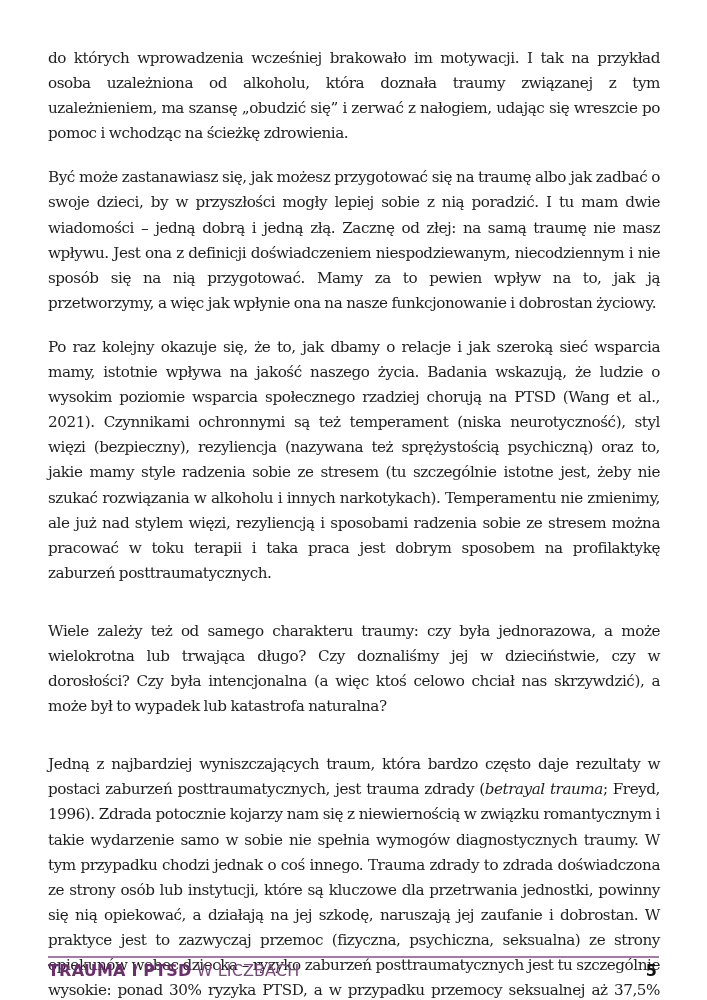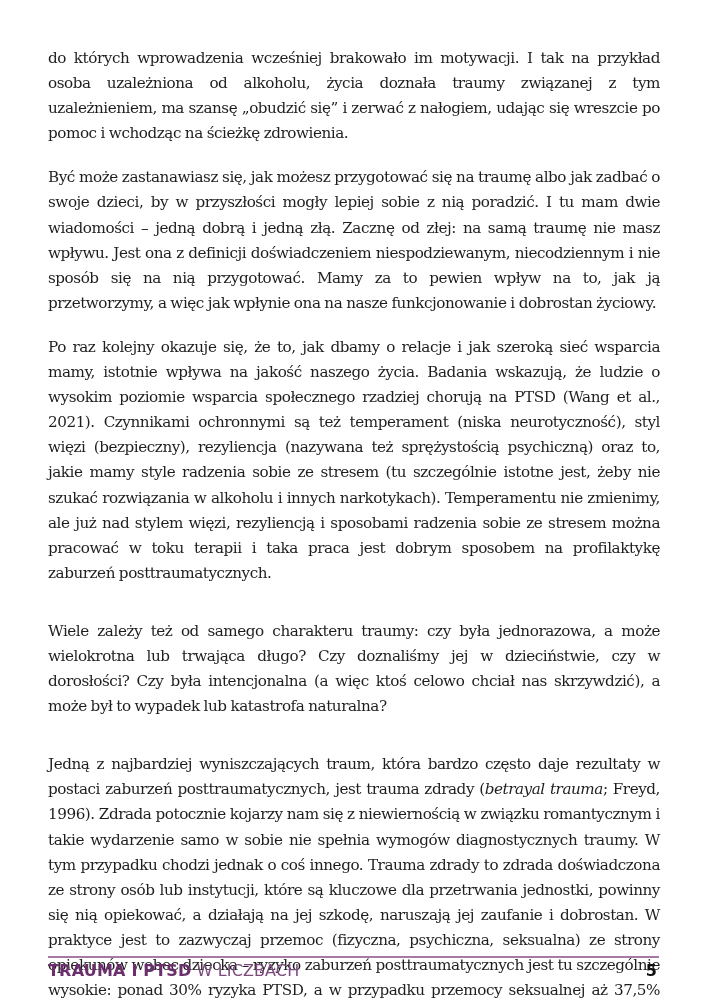--- a/index.html
+++ b/index.html
@@ -50,21 +50,21 @@
     right: 2px;
     top: 0;
     font-weight: bold;
     color: #111111;
   }
 </style>
 </head>
 <body>
 
 <div class="content">
-  <p>do których wprowadzenia wcześniej brakowało im motywacji. I tak na przykład osoba uzależniona od alkoholu, życia doznała traumy związanej z tym uzależnieniem, ma szansę „obudzić się” i zerwać z nałogiem, udając się wreszcie po pomoc i wchodząc na ścieżkę zdrowienia.</p>
+  <p>do których wprowadzenia wcześniej brakowało im motywacji. I tak na przykład osoba uzależniona od alkoholu, która doznała traumy związanej z tym uzależnieniem, ma szansę „obudzić się” i zerwać z nałogiem, udając się wreszcie po pomoc i wchodząc na ścieżkę zdrowienia.</p>
   <p>Być może zastanawiasz się, jak możesz przygotować się na traumę albo jak zadbać o swoje dzieci, by w przyszłości mogły lepiej sobie z nią poradzić. I tu mam dwie wiadomości – jedną dobrą i jedną złą. Zacznę od złej: na samą traumę nie masz wpływu. Jest ona z definicji doświadczeniem niespodziewanym, niecodziennym i nie sposób się na nią przygotować. Mamy za to pewien wpływ na to, jak ją przetworzymy, a więc jak wpłynie ona na nasze funkcjonowanie i dobrostan życiowy.</p>
   <p>Po raz kolejny okazuje się, że to, jak dbamy o relacje i jak szeroką sieć wsparcia mamy, istotnie wpływa na jakość naszego życia. Badania wskazują, że ludzie o wysokim poziomie wsparcia społecznego rzadziej chorują na PTSD (Wang et al., 2021). Czynnikami ochronnymi są też temperament (niska neurotyczność), styl więzi (bezpieczny), rezyliencja (nazywana też sprężystością psychiczną) oraz to, jakie mamy style radzenia sobie ze stresem (tu szczególnie istotne jest, żeby nie szukać rozwiązania w alkoholu i innych narkotykach). Temperamentu nie zmienimy, ale już nad stylem więzi, rezyliencją i sposobami radzenia sobie ze stresem można pracować w toku terapii i taka praca jest dobrym sposobem na profilaktykę zaburzeń posttraumatycznych.</p>
   <p class="gap-lg">Wiele zależy też od samego charakteru traumy: czy była jednorazowa, a może wielokrotna lub trwająca długo? Czy doznaliśmy jej w dzieciństwie, czy w dorosłości? Czy była intencjonalna (a więc ktoś celowo chciał nas skrzywdzić), a może był to wypadek lub katastrofa naturalna?</p>
   <p class="gap-lg"><span>Jedną z najbardziej wyniszczających traum, która bardzo często daje rezultaty w postaci zaburzeń posttraumatycznych, jest </span><b>trauma zdrady</b><span> (</span><i>betrayal trauma</i><span>; Freyd, 1996). Zdrada potocznie kojarzy nam się z niewiernością w związku romantycznym i takie wydarzenie samo w sobie nie spełnia wymogów diagnostycznych traumy. W tym przypadku chodzi jednak o coś innego. Trauma zdrady to zdrada doświadczona ze strony osób lub instytucji, które są kluczowe dla przetrwania jednostki, powinny się nią opiekować, a działają na jej szkodę, naruszają jej zaufanie i dobrostan. W praktyce jest to zazwyczaj przemoc (fizyczna, psychiczna, seksualna) ze strony opiekunów wobec dziecka – ryzyko zaburzeń posttraumatycznych jest tu szczególnie wysokie: ponad 30% ryzyka PTSD, a w przypadku przemocy seksualnej aż 37,5% (Widom, 1999).</span></p>
 </div>
 
 <div class="footer-rule"></div>
 <div class="footer">
   <span class="title-bold">TRAUMA I PTSD</span><span class="title-light"> W LICZBACH</span>
   <span class="page-num">5</span>

